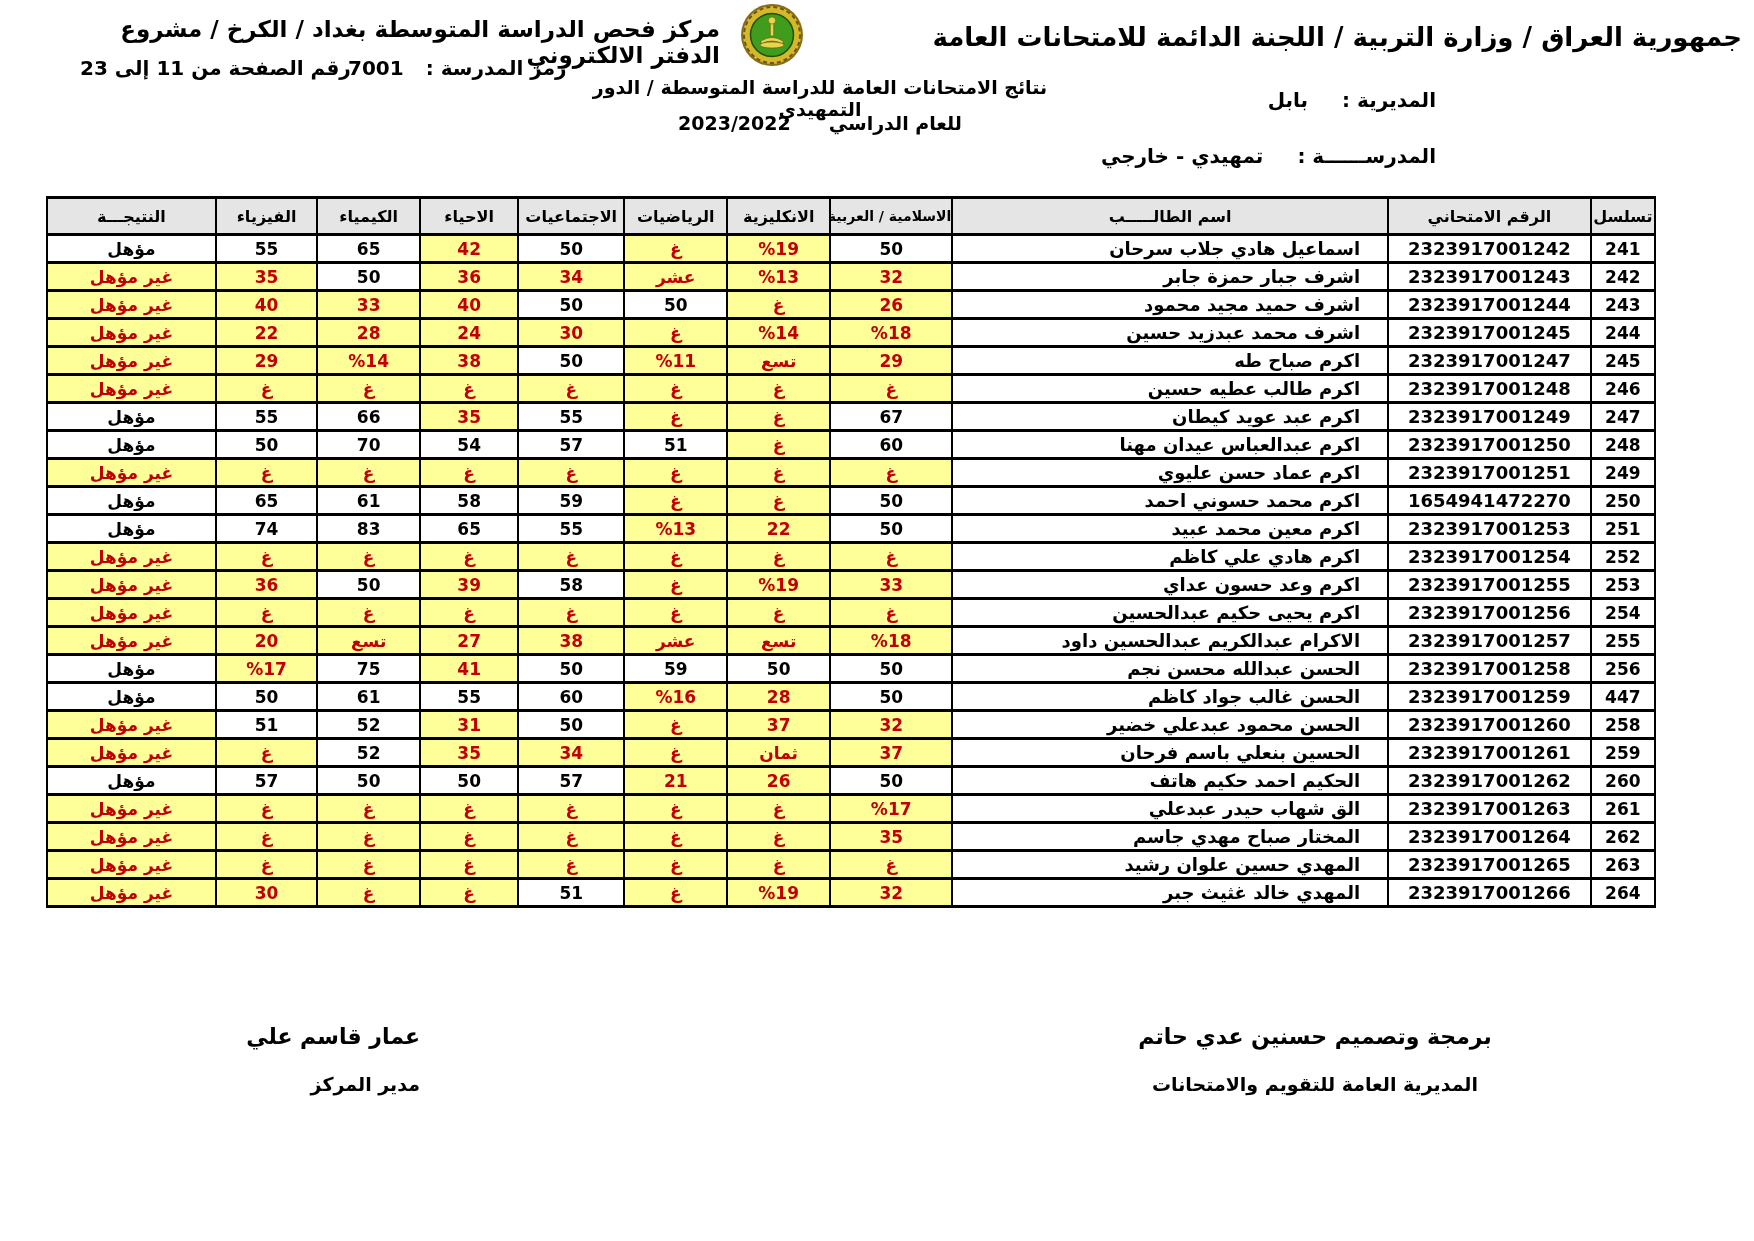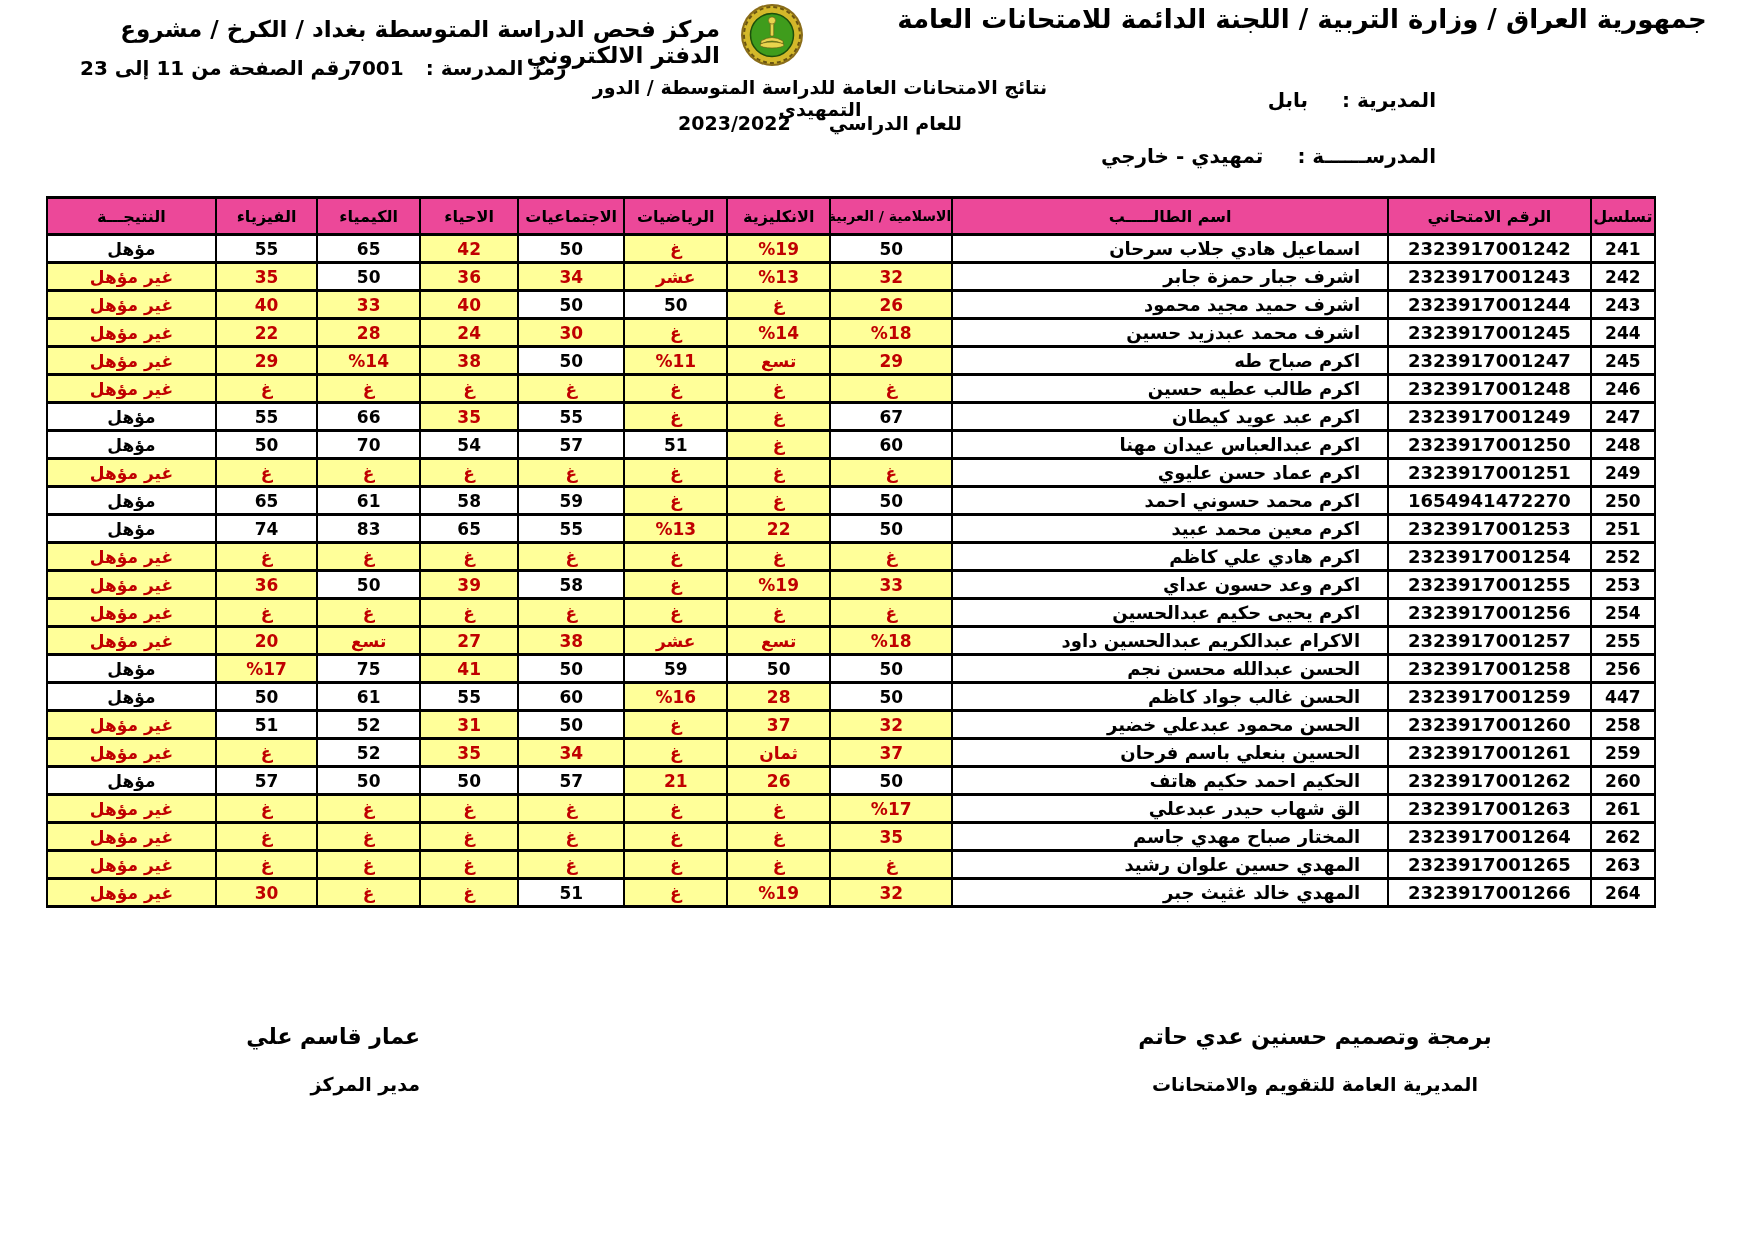--- a/index.html
+++ b/index.html
@@ -3,37 +3,37 @@
 <meta charset="utf-8">
 <style>
   * { margin:0; padding:0; box-sizing:border-box; }
   html,body { background:#e8e8e8; }
   .page {
     position:relative; width:1754px; height:1241px; margin:0 auto;
     background:#ffffff; direction:rtl; overflow:hidden;
     font-family:"DejaVu Sans", sans-serif; font-weight:700; color:#000;
   }
   
-  .ministry-title { position:absolute; top:4px; right:12px; width:880px; text-align:center; font-size:26px; }
+  .ministry-title { position:absolute; top:22px; right:12px; width:880px; text-align:right; font-size:26px; }
   .center-title   { position:absolute; top:16px; left:50px;  width:670px; text-align:right; font-size:23px; }
   .logo { position:absolute; top:3px; left:740px; width:64px; height:64px; }
   .school-code { position:absolute; top:56px; left:348px; display:flex; direction:rtl; gap:22px; font-size:20px; }
   .page-range  { position:absolute; top:56px; left:80px;  font-size:20px;text-align:right; }
   .results-title { position:absolute; top:76px;  left:580px; width:480px; text-align:center; font-size:19px; }
   .year-line     { position:absolute; top:112px; left:580px; width:480px; display:flex; direction:rtl; justify-content:center; gap:38px; font-size:19px; }
   .directorate-line { position:absolute; top:88px;  right:318px; display:flex; direction:rtl; gap:34px; font-size:20px; }
   .school-line      { position:absolute; top:144px; right:318px; display:flex; direction:rtl; gap:34px; font-size:20px; }
   
   .tbl-wrap { position:absolute; top:196px; right:98px; left:46px; }
   table { width:100%; border-collapse:collapse; table-layout:fixed; direction:rtl; }
   th, td {
     border:2px solid #000; border-top-width:3px; border-bottom-width:3px;
     text-align:center; vertical-align:middle; overflow:hidden; white-space:nowrap;
   }
-  th { height:37px; background:#ec4899; font-size:16px; font-weight:700; }
+  th { height:37px; background:#e5e5e5; font-size:16px; font-weight:700; }
   th.th-arabic { font-size:14px; }
   td { height:28px; font-size:17px; font-weight:700; background:#fff; }
   td.c-score  { direction:ltr; }
   td.c-name   { text-align:right; padding-right:27px;  font-size:18px; }
   td.c-exam   { font-size:18px; }
   td.c-serial { font-size:17px; }
   td.pass { background:#ffffff; color:#000000; }
   td.fail { background:#FFFF99; color:#C00000; }
   
   .credit-block   { position:absolute; top:1024px; left:1115px; width:400px; text-align:center; }

